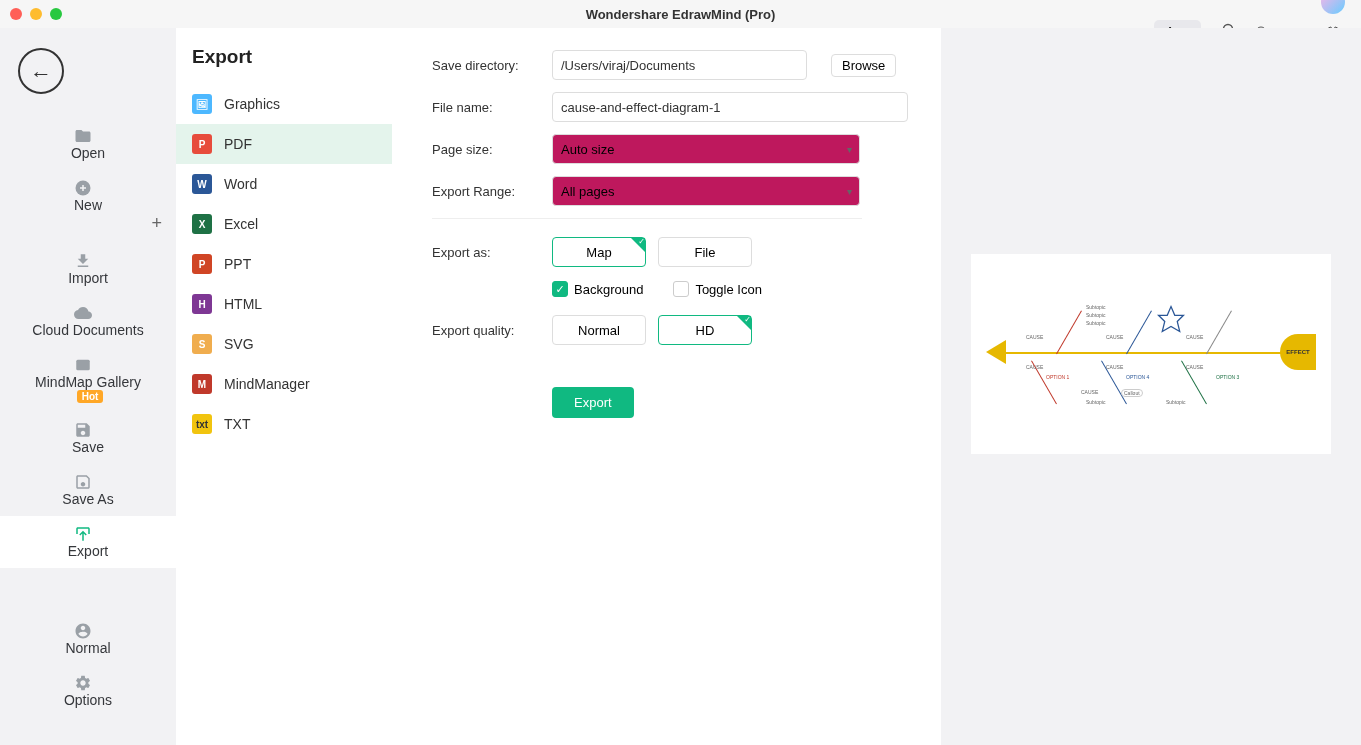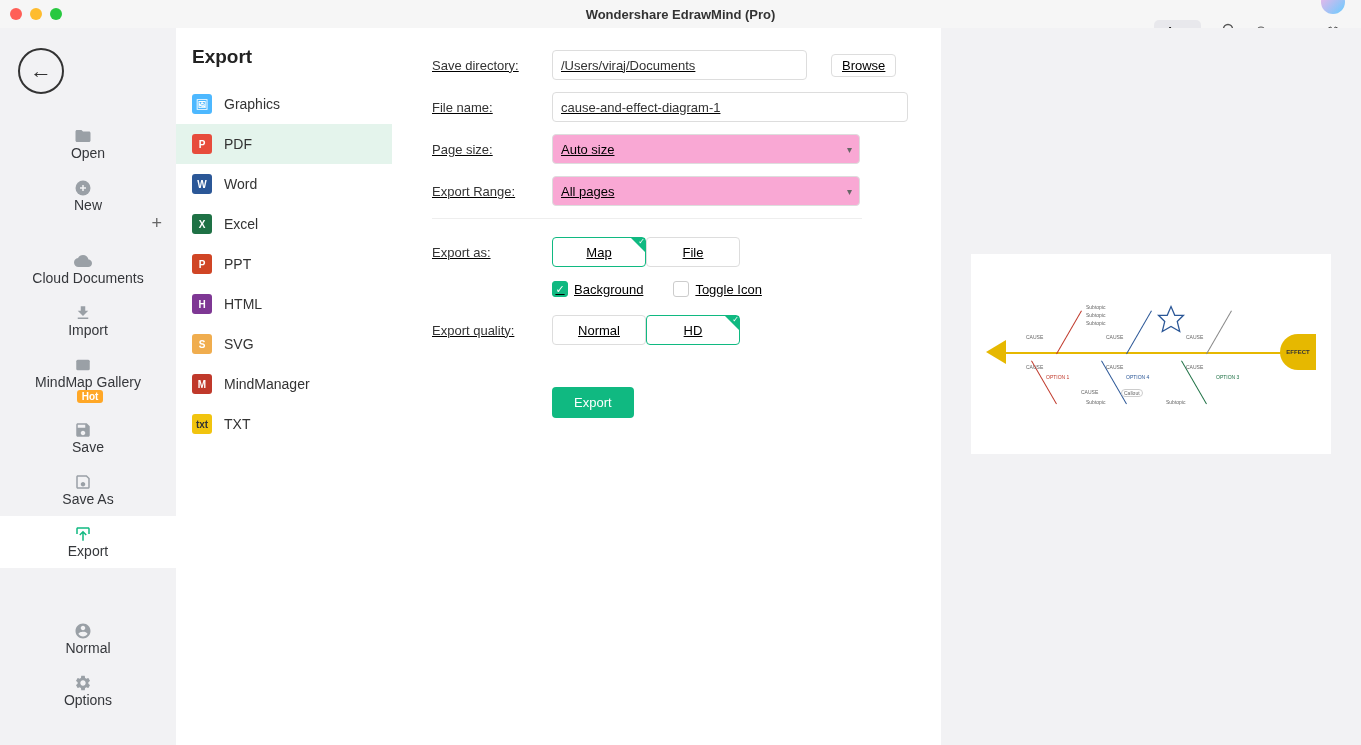--- a/index.html
+++ b/index.html
@@ -26,34 +26,34 @@
     .hot-badge { background: #ffa726; color: #fff; font-size: 10px; padding: 1px 5px; border-radius: 3px; margin-left: 4px; font-weight: 600; }
     .plus-icon { margin-left: auto; color: #666; font-size: 18px; }
     .sidebar-bottom { padding-bottom: 28px; }
     
     .export-type-panel { width: 216px; background: #ffffff; padding: 18px 0 0 0; }
     .export-heading { font-size: 19px; font-weight: 700; padding: 0 16px 16px; color: #222; }
     .type-item { display: flex; align-items: center; padding: 10px 16px; cursor: pointer; font-size: 14px; color: #333; }
     .type-item.selected { background: #e4f4ec; }
     .type-icon { width: 20px; height: 20px; margin-right: 12px; border-radius: 3px; display: flex; align-items: center; justify-content: center; font-size: 10px; font-weight: 700; color: #fff; flex-shrink: 0; }
     
-    .content-area { flex: 1; background: #ffffff; padding: 22px 36px 0 40px; position: relative; text-decoration: underline; }
+    .content-area { flex: 1; background: #ffffff; padding: 22px 36px 0 40px; position: relative; }
     .form-row { display: flex; align-items: center; margin-bottom: 12px; }
     .form-label { width: 120px; font-size: 13px; color: #333; }
     .text-input { height: 30px; border: 1px solid #ddd; border-radius: 4px; padding: 0 8px; font-size: 13px; background: #fff; color: #333; }
     .text-input.path { width: 255px; margin-right: 24px; }
     .text-input.fname { width: 356px; }
     .browse-btn { height: 23px; padding: 0 10px; border: 1px solid #ddd; border-radius: 4px; background: #fff; font-size: 13px; cursor: pointer; }
     .select-wrap { width: 308px; position: relative; }
-    .select-box { height: 30px; border: 1px solid #ddd; border-radius: 4px; padding: 0 8px; font-size: 13px; background: #f9a8d4; display: flex; align-items: center; cursor: pointer; }
+    .select-box { height: 30px; border: 1px solid #ddd; border-radius: 4px; padding: 0 8px; font-size: 13px; background: #be185d; display: flex; align-items: center; cursor: pointer; }
     .select-caret { position: absolute; right: 8px; top: 50%; transform: translateY(-50%); font-size: 10px; color: #666; }
     
     .divider { border: none; border-top: 1px solid #eee; margin: 10px 0 18px; width: 430px; }
     
-    .btn-group { display: flex; }
+    .btn-group { display: flex; gap: 12px; }
     .toggle-btn { width: 94px; height: 30px; border: 1px solid #ddd; border-radius: 4px; background: #fff; font-size: 13px; cursor: pointer; position: relative; display: flex; align-items: center; justify-content: center; }
     .toggle-btn.active { border-color: #10b981; }
     .toggle-btn.active .corner { position: absolute; top: 0; right: 0; width: 0; height: 0; border-left: 14px solid transparent; border-top: 14px solid #10b981; }
     .toggle-btn.active .corner::after { content: "✓"; position: absolute; top: -15px; right: 0px; font-size: 8px; color: #fff; }
     
     .check-row { display: flex; align-items: center; gap: 30px; margin-left: 120px; margin-bottom: 18px; margin-top: 14px; }
     .check-item { display: flex; align-items: center; gap: 6px; font-size: 13px; cursor: pointer; }
     .check-box { width: 16px; height: 16px; border-radius: 3px; border: 1px solid #ccc; display: flex; align-items: center; justify-content: center; }
     .check-box.checked { background: #10b981; border-color: #10b981; color: #fff; font-size: 11px; }
     
@@ -108,32 +108,32 @@
               <circle cx="12" cy="12" r="10"></circle>
               <path d="M12 8v8M8 12h8" stroke="#f2f2f4" stroke-width="2"></path>
             </svg>
           </span>
         <span>New</span>
         <span class="plus-icon">+</span>
       </div>
       <div class="sidebar-item">
         <span class="sidebar-icon">
             <svg viewBox="0 0 24 24" fill="currentColor">
+              <path d="M19 9h-4V3H9v6H5l7 7 7-7zM5 18v2h14v-2H5z"></path>
+            </svg>
+          </span>
+        <span>Import</span>
+      </div>
+      <div class="sidebar-item">
+        <span class="sidebar-icon">
+            <svg viewBox="0 0 24 24" fill="currentColor">
               <path d="M19.35 10.04C18.67 6.59 15.64 4 12 4 9.11 4 6.6 5.64 5.35 8.04 2.34 8.36 0 10.91 0 14c0 3.31 2.69 6 6 6h13c2.76 0 5-2.24 5-5 0-2.64-2.05-4.78-4.65-4.96z"></path>
             </svg>
           </span>
         <span>Cloud Documents</span>
-      </div>
-      <div class="sidebar-item">
-        <span class="sidebar-icon">
-            <svg viewBox="0 0 24 24" fill="currentColor">
-              <path d="M19 9h-4V3H9v6H5l7 7 7-7zM5 18v2h14v-2H5z"></path>
-            </svg>
-          </span>
-        <span>Import</span>
       </div>
       <div class="sidebar-item">
         <span class="sidebar-icon">
             <svg viewBox="0 0 24 24" fill="currentColor">
               <rect x="3" y="5" width="18" height="14" rx="2"></rect>
             </svg>
           </span>
         <span>MindMap Gallery</span>
         <span class="hot-badge">Hot</span>
       </div>

